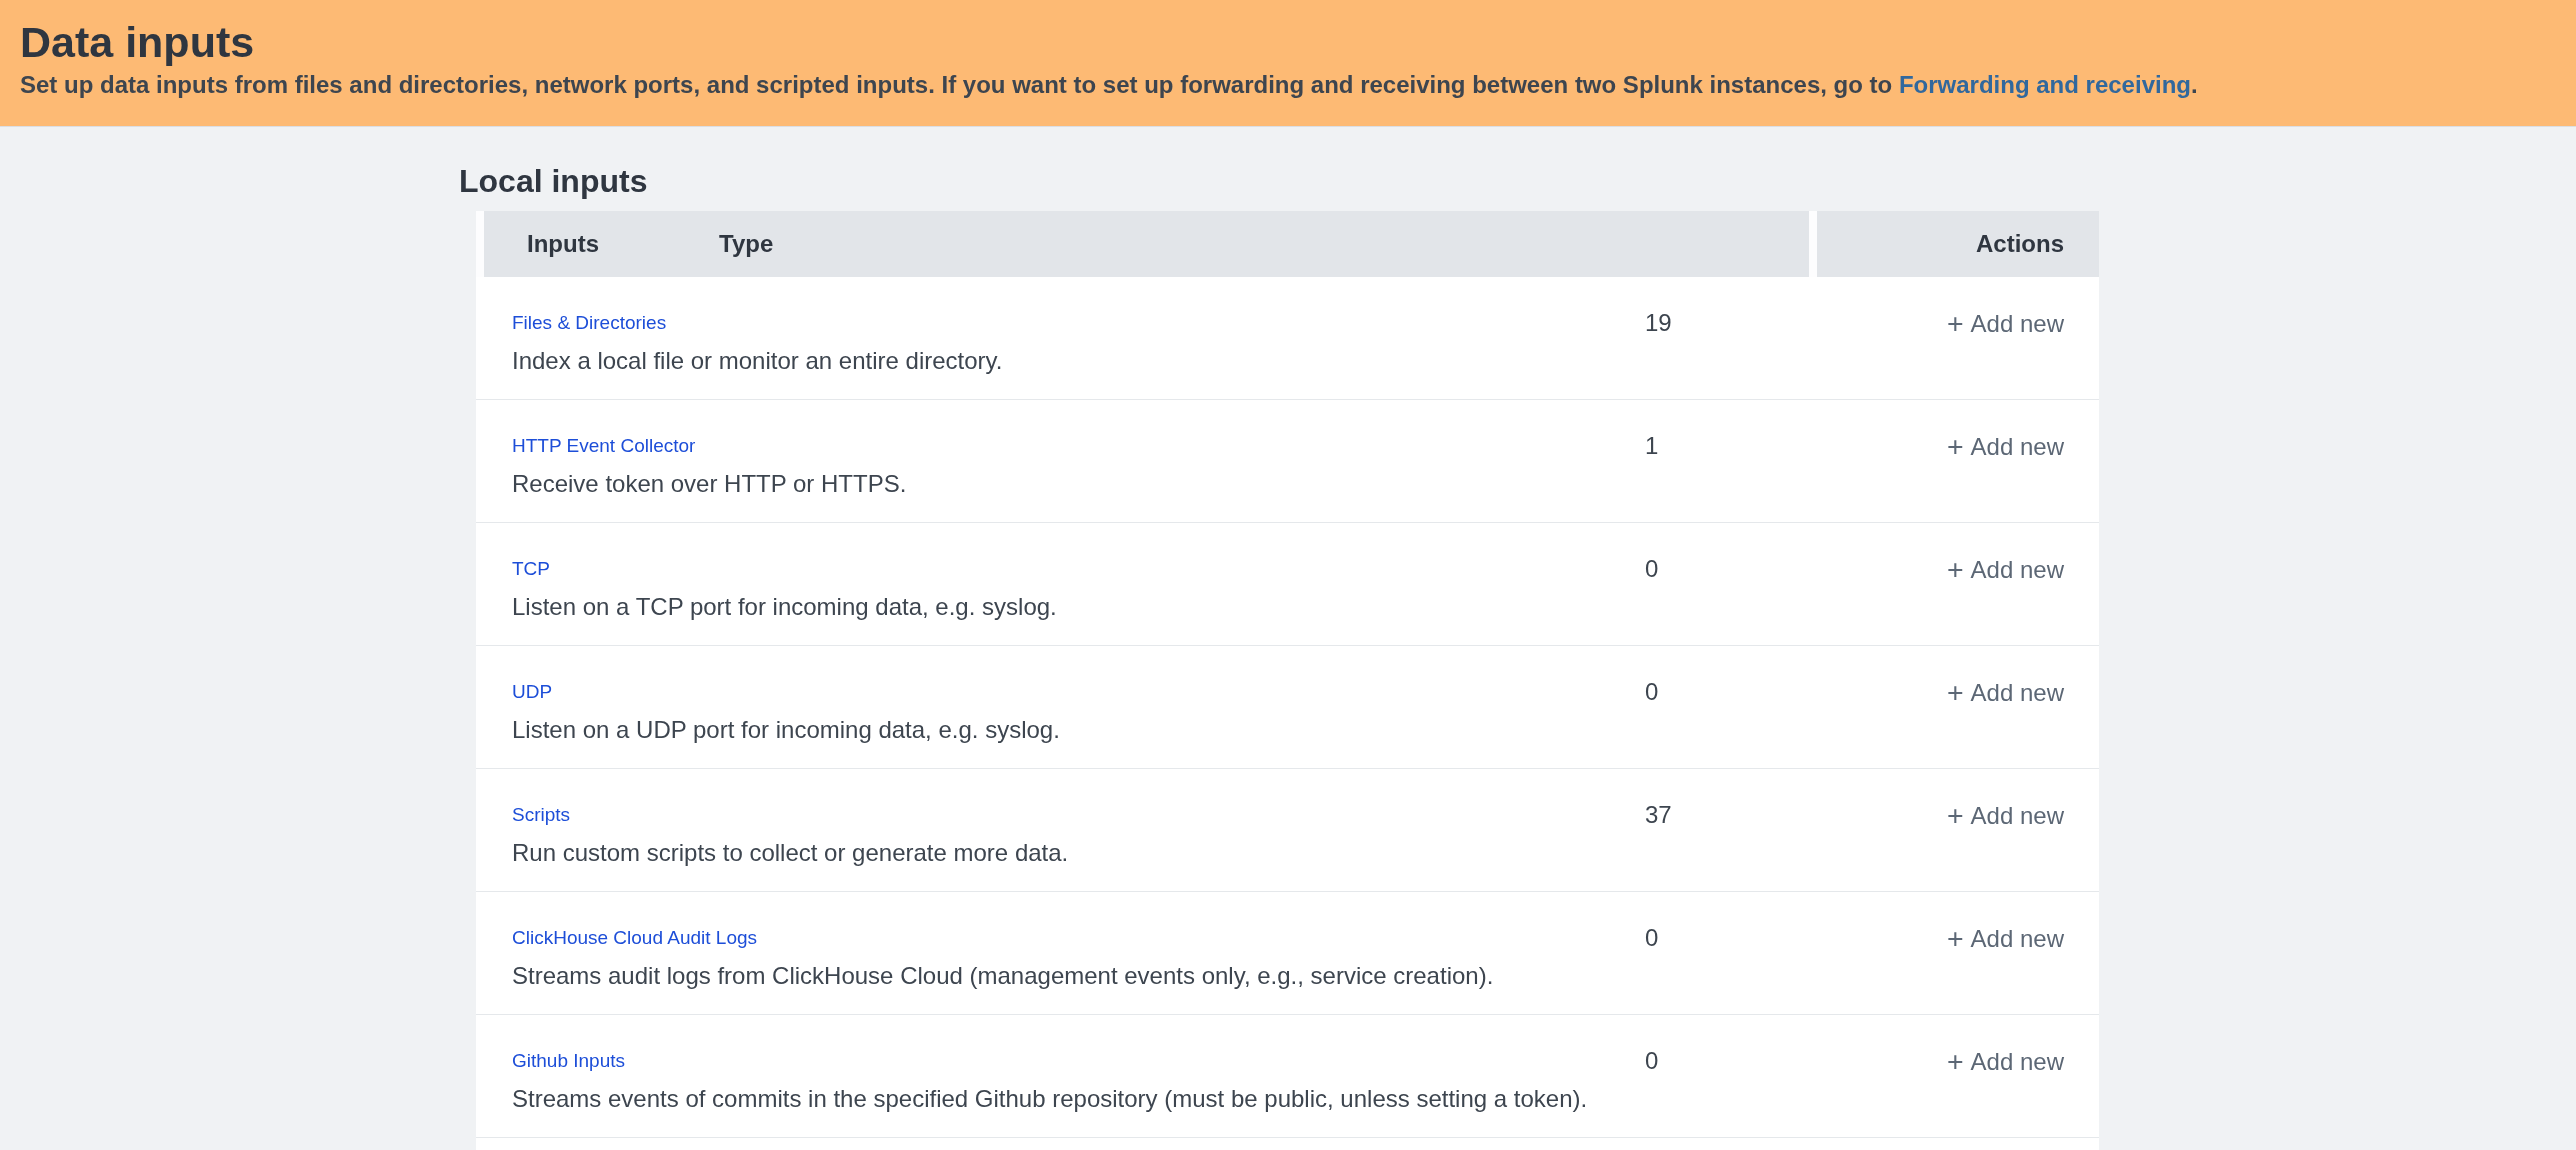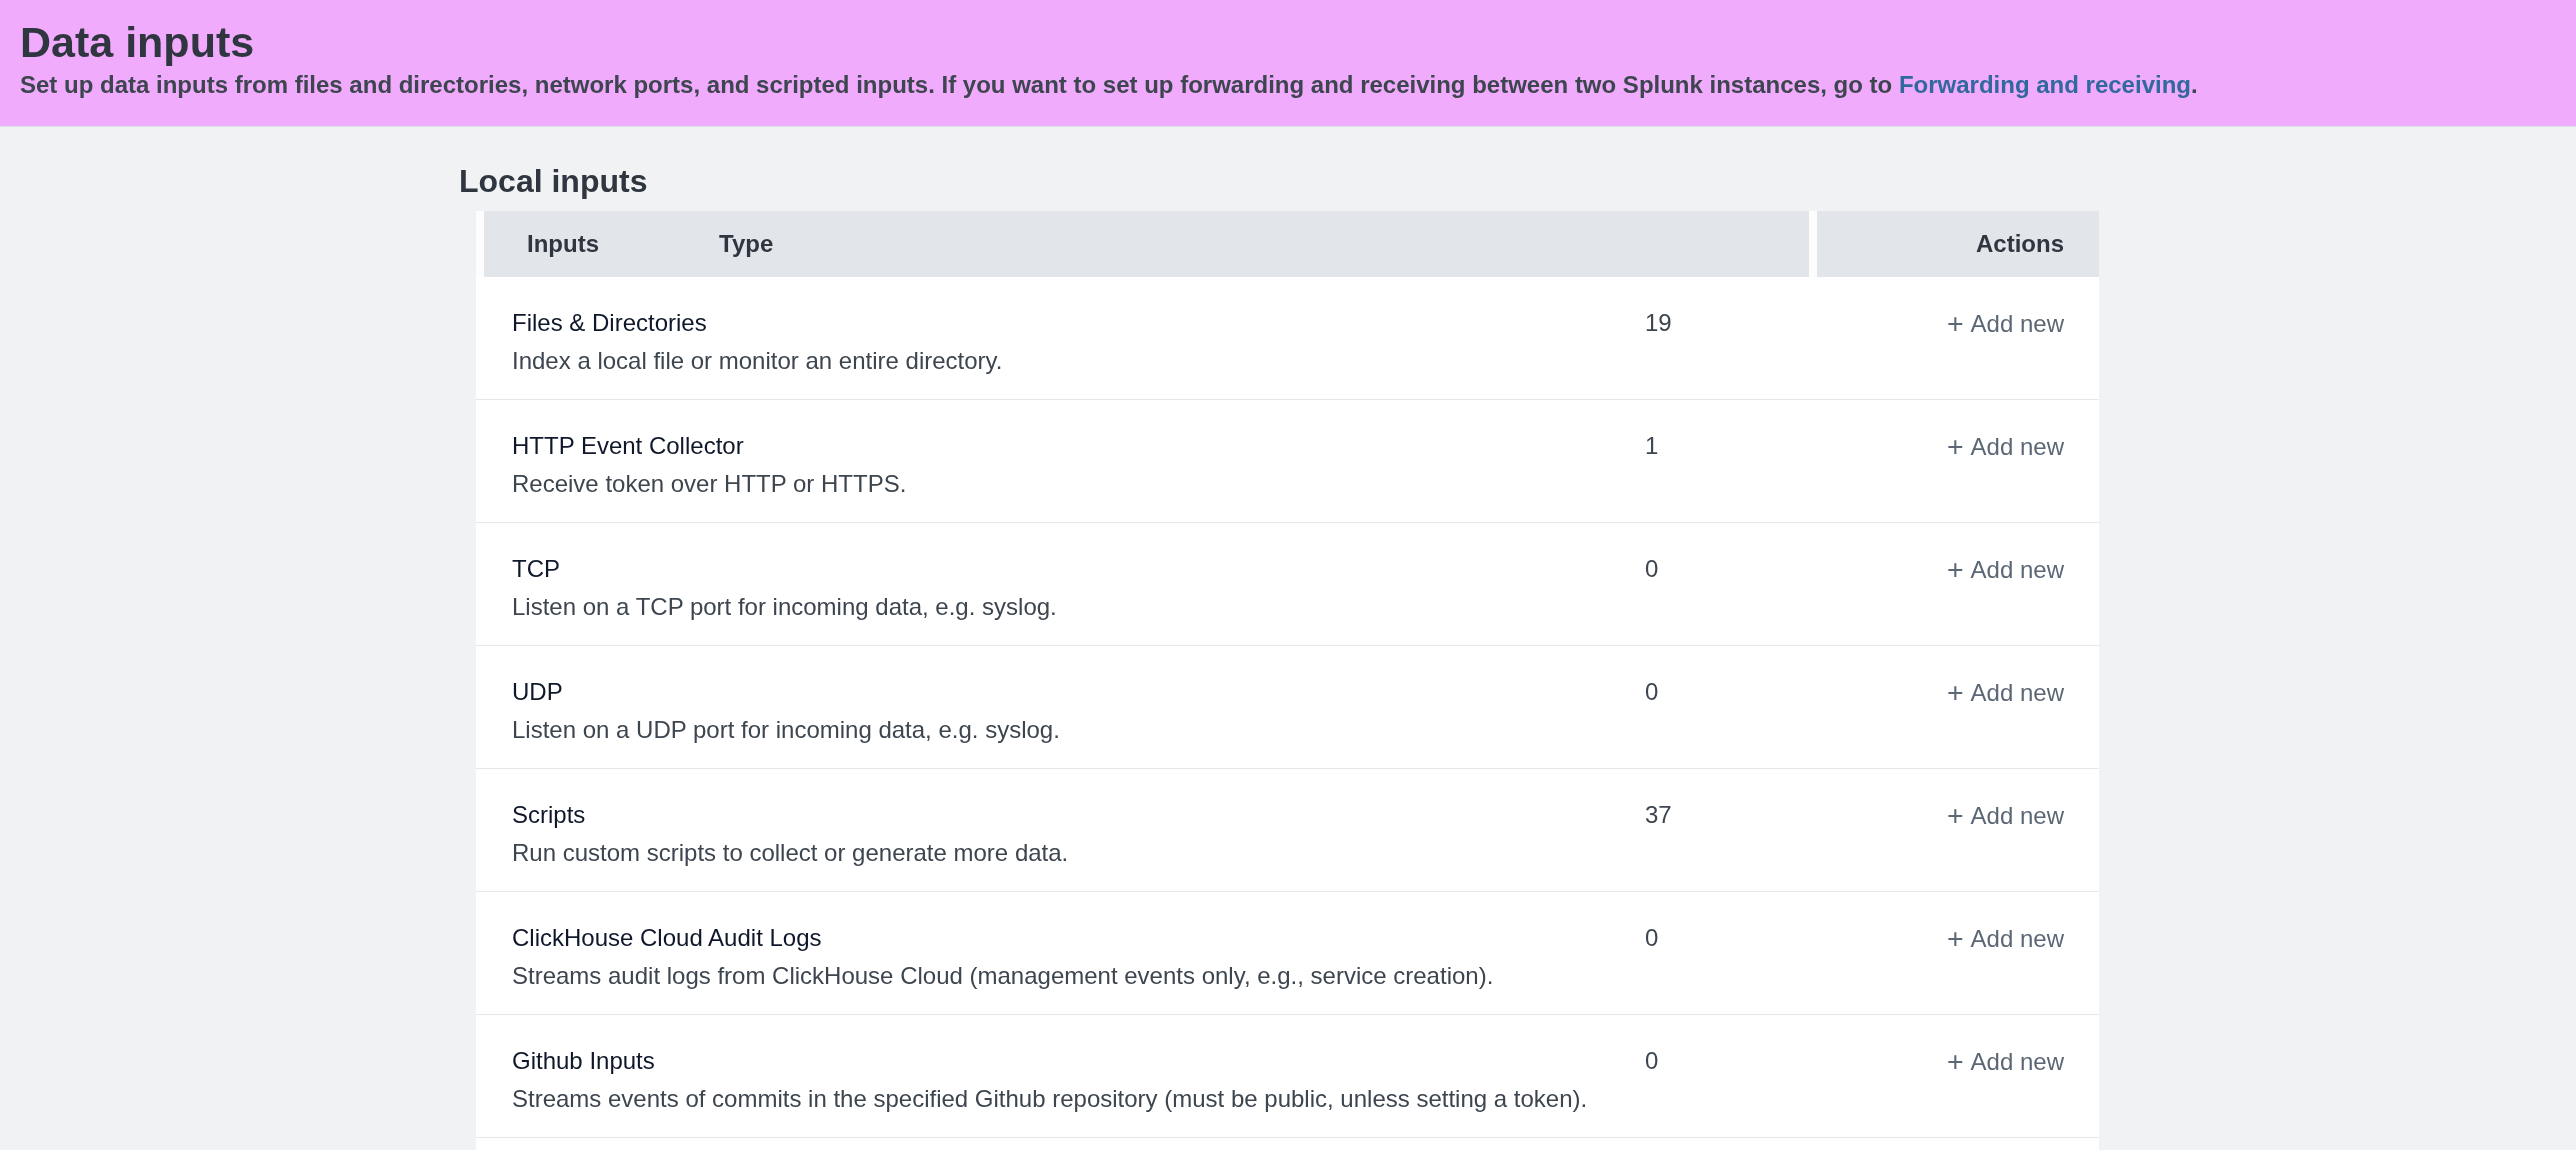--- a/index.html
+++ b/index.html
@@ -9,21 +9,21 @@
     font-family:"Liberation Sans", sans-serif;
     color:#3d454f;
     -webkit-font-smoothing:antialiased;
   }
 
   
   .page-header {
     padding:17px 35px 0 20px;
     height:127px;
     border-bottom:1.7px solid #dbdee3;
-    background:#f0abfc;
+    background:#fdba74;
   }
   .page-header h1 {
     font-size:43px;
     line-height:50px;
     font-weight:700;
     color:#2f3640;
     letter-spacing:0;
   }
   .subtitle {
     margin-top:1.7px;
@@ -73,23 +73,23 @@
     background:#ffffff;
     border-bottom:1.7px solid #e5e8eb;
   }
   .cell { padding-top:31px; }
   .cell-type   { width:1126px; padding-left:36px; }
   .cell-inputs { width:216px;  padding-left:43px; }
   .cell-actions{ width:281px;  padding-right:35px; text-align:right; }
 
   .type-link {
     display:inline-block;
-    font-size:24px;
-    line-height:29px;
-    color:#0f172a;
+    font-size:19px;
+    line-height:29px;
+    color:#1d4ed8;
     text-decoration:none;
     cursor:pointer;
   }
   .type-desc {
     margin-top:8.6px;
     font-size:24px;
     line-height:29px;
     color:#3d454f;
   }
   .count {

